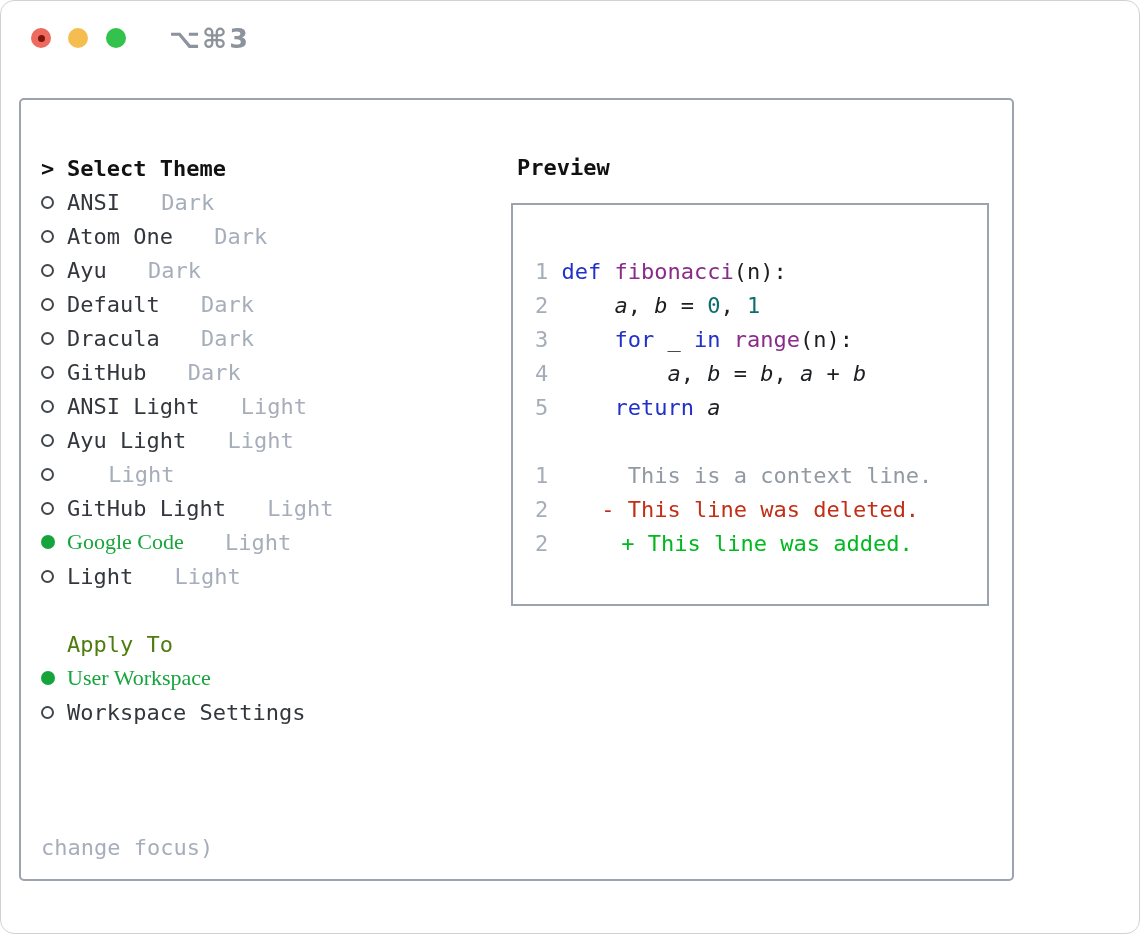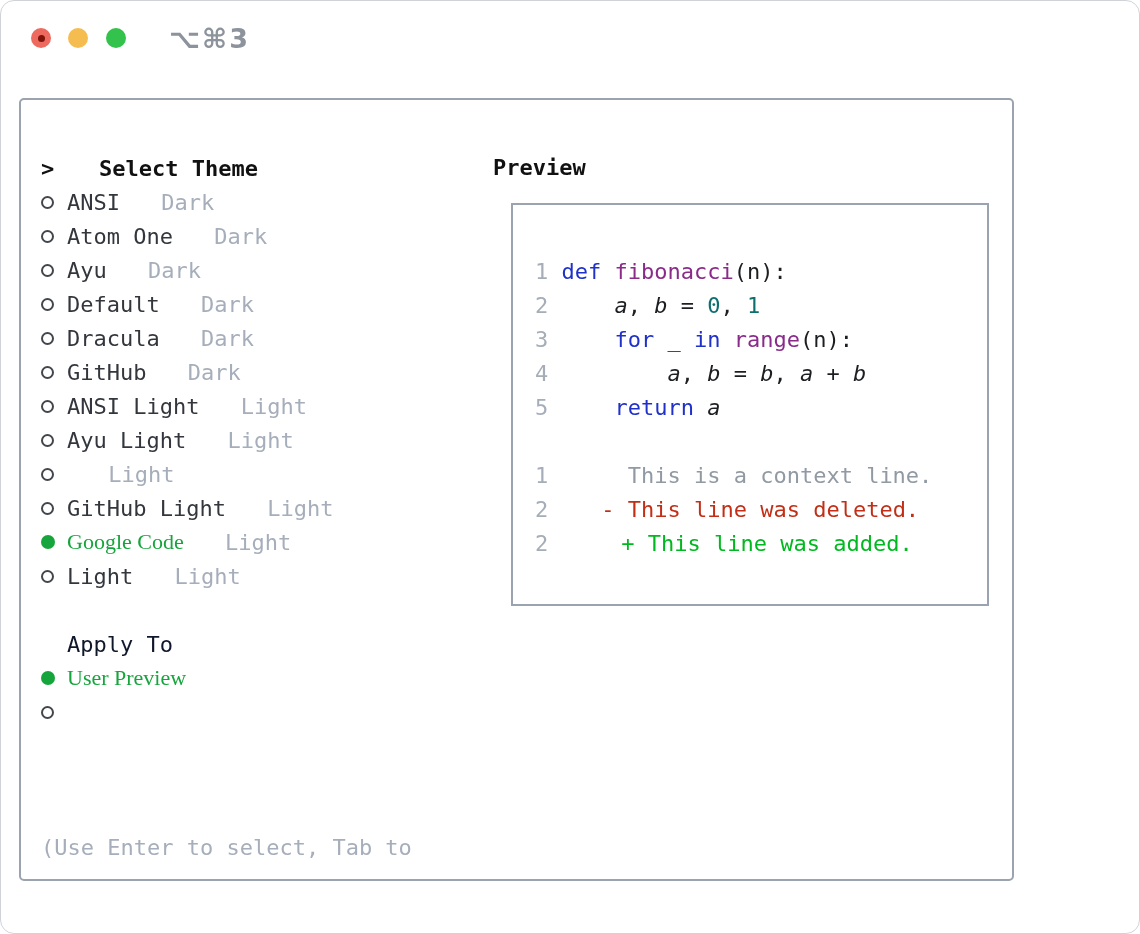--- a/index.html
+++ b/index.html
@@ -27,29 +27,29 @@
             color:var(--tbgray);letter-spacing:2px;}
   
   .panel{position:absolute;left:18px;top:97px;width:995px;height:783px;
          border:2px solid var(--border);border-radius:5px;background:#ffffff;}
   .left-col{position:absolute;left:20px;top:51px;font-size:22px;color:var(--textdark);}
   .row{height:34px;display:flex;align-items:center;white-space:pre;}
   .marker-cell{flex:0 0 26px;display:flex;align-items:center;}
   .cursor{font-weight:bold;color:var(--headerblack);}
   .circle{width:13px;height:13px;border-radius:50%;border:2px solid #42474e;}
   .circle.sel{width:14px;height:14px;border:none;background:var(--accent);}
-  .header-text{font-weight:bold;color:var(--headerblack);margin-left:32px;}
+  .header-text{font-weight:bold;color:var(--headerblack);}
   .item-name{color:var(--textdark);}
   .item-name.sel{color:var(--accent);font-family:Liberation Serif, serif;}
   .item-variant{color:var(--muted);margin-left:28px;}
-  .section-header{color:#0f172a;}
+  .section-header{color:#4d7c0f;}
   .spacer{height:34px;}
   .footer{color:var(--muted);line-height:34px;font-size:22px;white-space:pre;}
   
-  .preview-header{position:absolute;left:472px;top:51px;height:34px;line-height:34px;
+  .preview-header{position:absolute;left:496px;top:51px;height:34px;line-height:34px;
                   font-size:22px;font-weight:bold;color:var(--headerblack);}
   .preview-box{position:absolute;left:490px;top:103px;width:478px;height:403px;
                border:2px solid var(--border);background:#ffffff;overflow:hidden;}
   .code{padding:16px 0 0 22px;font-size:22px;line-height:34px;white-space:pre;}
   .code-line{height:34px;}
   .sg-num{color:var(--lnum);}
   .sg-pln{color:#1c1e21;}
   .sg-kw{color:var(--kw);}
   .sg-fn{color:var(--fn);}
   .sg-lit{color:var(--lit);}
@@ -92,26 +92,25 @@
           <div class="row"><span class="marker-cell"><span class="circle"></span></span><span class="item-name">GitHub Light</span><span class="item-variant"> Light</span></div>
           <div class="row"><span class="marker-cell"><span class="circle sel"></span></span><span class="item-name sel">Google Code</span><span class="item-variant"> Light</span></div>
           <div class="row"><span class="marker-cell"><span class="circle"></span></span><span class="item-name">Light</span><span class="item-variant"> Light</span></div>
         </div>
       <div class="spacer"></div>
       <div class="row">
         <span class="marker-cell"></span>
         <span class="section-header">Apply To</span>
       </div>
       <div id="apply-options">
-          <div class="row"><span class="marker-cell"><span class="circle sel"></span></span><span class="item-name sel">User Preview</span></div>
-          <div class="row"><span class="marker-cell"><span class="circle"></span></span></div>
+          <div class="row"><span class="marker-cell"><span class="circle sel"></span></span><span class="item-name sel">User Workspace</span></div>
+          <div class="row"><span class="marker-cell"><span class="circle"></span></span><span class="item-name">Workspace Settings</span></div>
         </div>
       <div class="spacer"></div>
       <div class="footer">
-        <div>(Use Enter to select, Tab to</div>
         <div>change focus)</div>
       </div>
     </div>
 
     <div class="preview-header">Preview</div>
     <div class="preview-box">
       <div class="code" id="code"><div class="code-line"></div><div class="code-line"><span class="sg-num">1</span><span class="sg-pln"> </span><span class="sg-kw">def</span><span class="sg-pln"> </span><span class="sg-fn">fibonacci</span><span class="sg-pln">(n):</span></div><div class="code-line"><span class="sg-num">2</span><span class="sg-pln">     </span><span class="sg-var">a</span><span class="sg-pln">, </span><span class="sg-var">b</span><span class="sg-pln"> = </span><span class="sg-lit">0</span><span class="sg-pln">, </span><span class="sg-lit">1</span></div><div class="code-line"><span class="sg-num">3</span><span class="sg-pln">     </span><span class="sg-kw">for</span><span class="sg-pln"> _ </span><span class="sg-kw">in</span><span class="sg-pln"> </span><span class="sg-fn">range</span><span class="sg-pln">(n):</span></div><div class="code-line"><span class="sg-num">4</span><span class="sg-pln">         </span><span class="sg-var">a</span><span class="sg-pln">, </span><span class="sg-var">b</span><span class="sg-pln"> = </span><span class="sg-var">b</span><span class="sg-pln">, </span><span class="sg-var">a</span><span class="sg-pln"> + </span><span class="sg-var">b</span></div><div class="code-line"><span class="sg-num">5</span><span class="sg-pln">     </span><span class="sg-kw">return</span><span class="sg-pln"> </span><span class="sg-var">a</span></div><div class="code-line"></div><div class="code-line"><span class="sg-num">1</span><span class="sg-ctx">      This is a context line.</span></div><div class="code-line"><span class="sg-num">2</span><span class="sg-pln">    </span><span class="sg-del">- This line was deleted.</span></div><div class="code-line"><span class="sg-num">2</span><span class="sg-pln">    </span><span class="sg-add">+ This line was added.</span></div><div class="code-line"></div></div>
     </div>
 
   </div>

